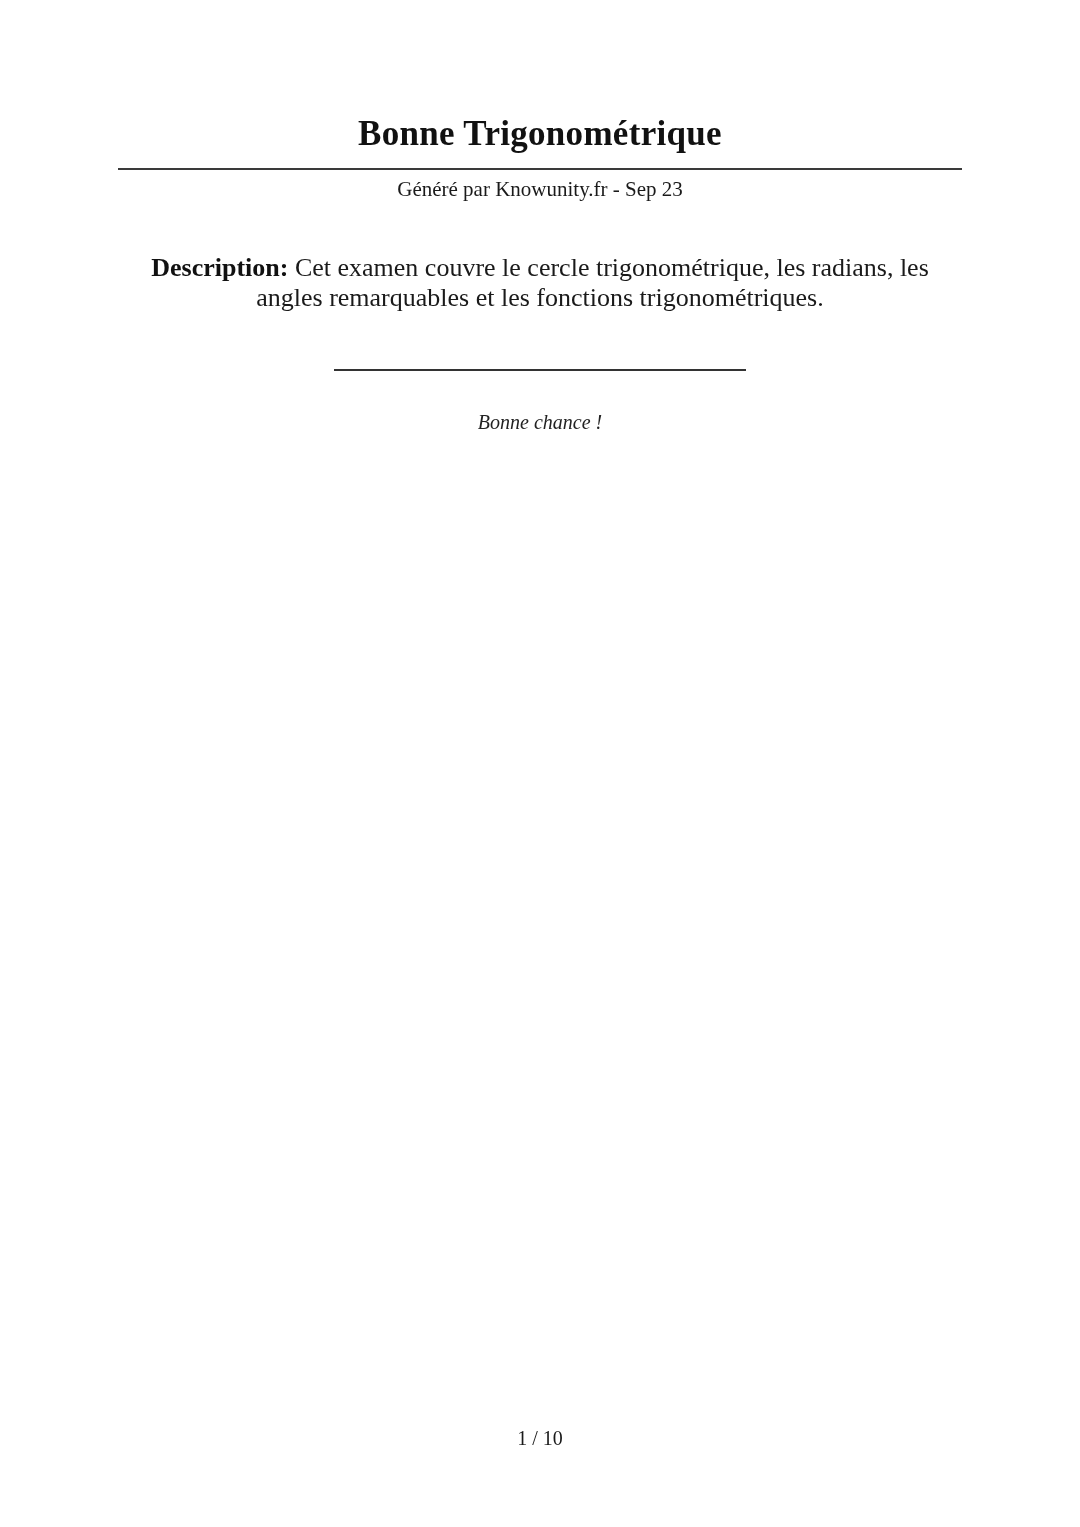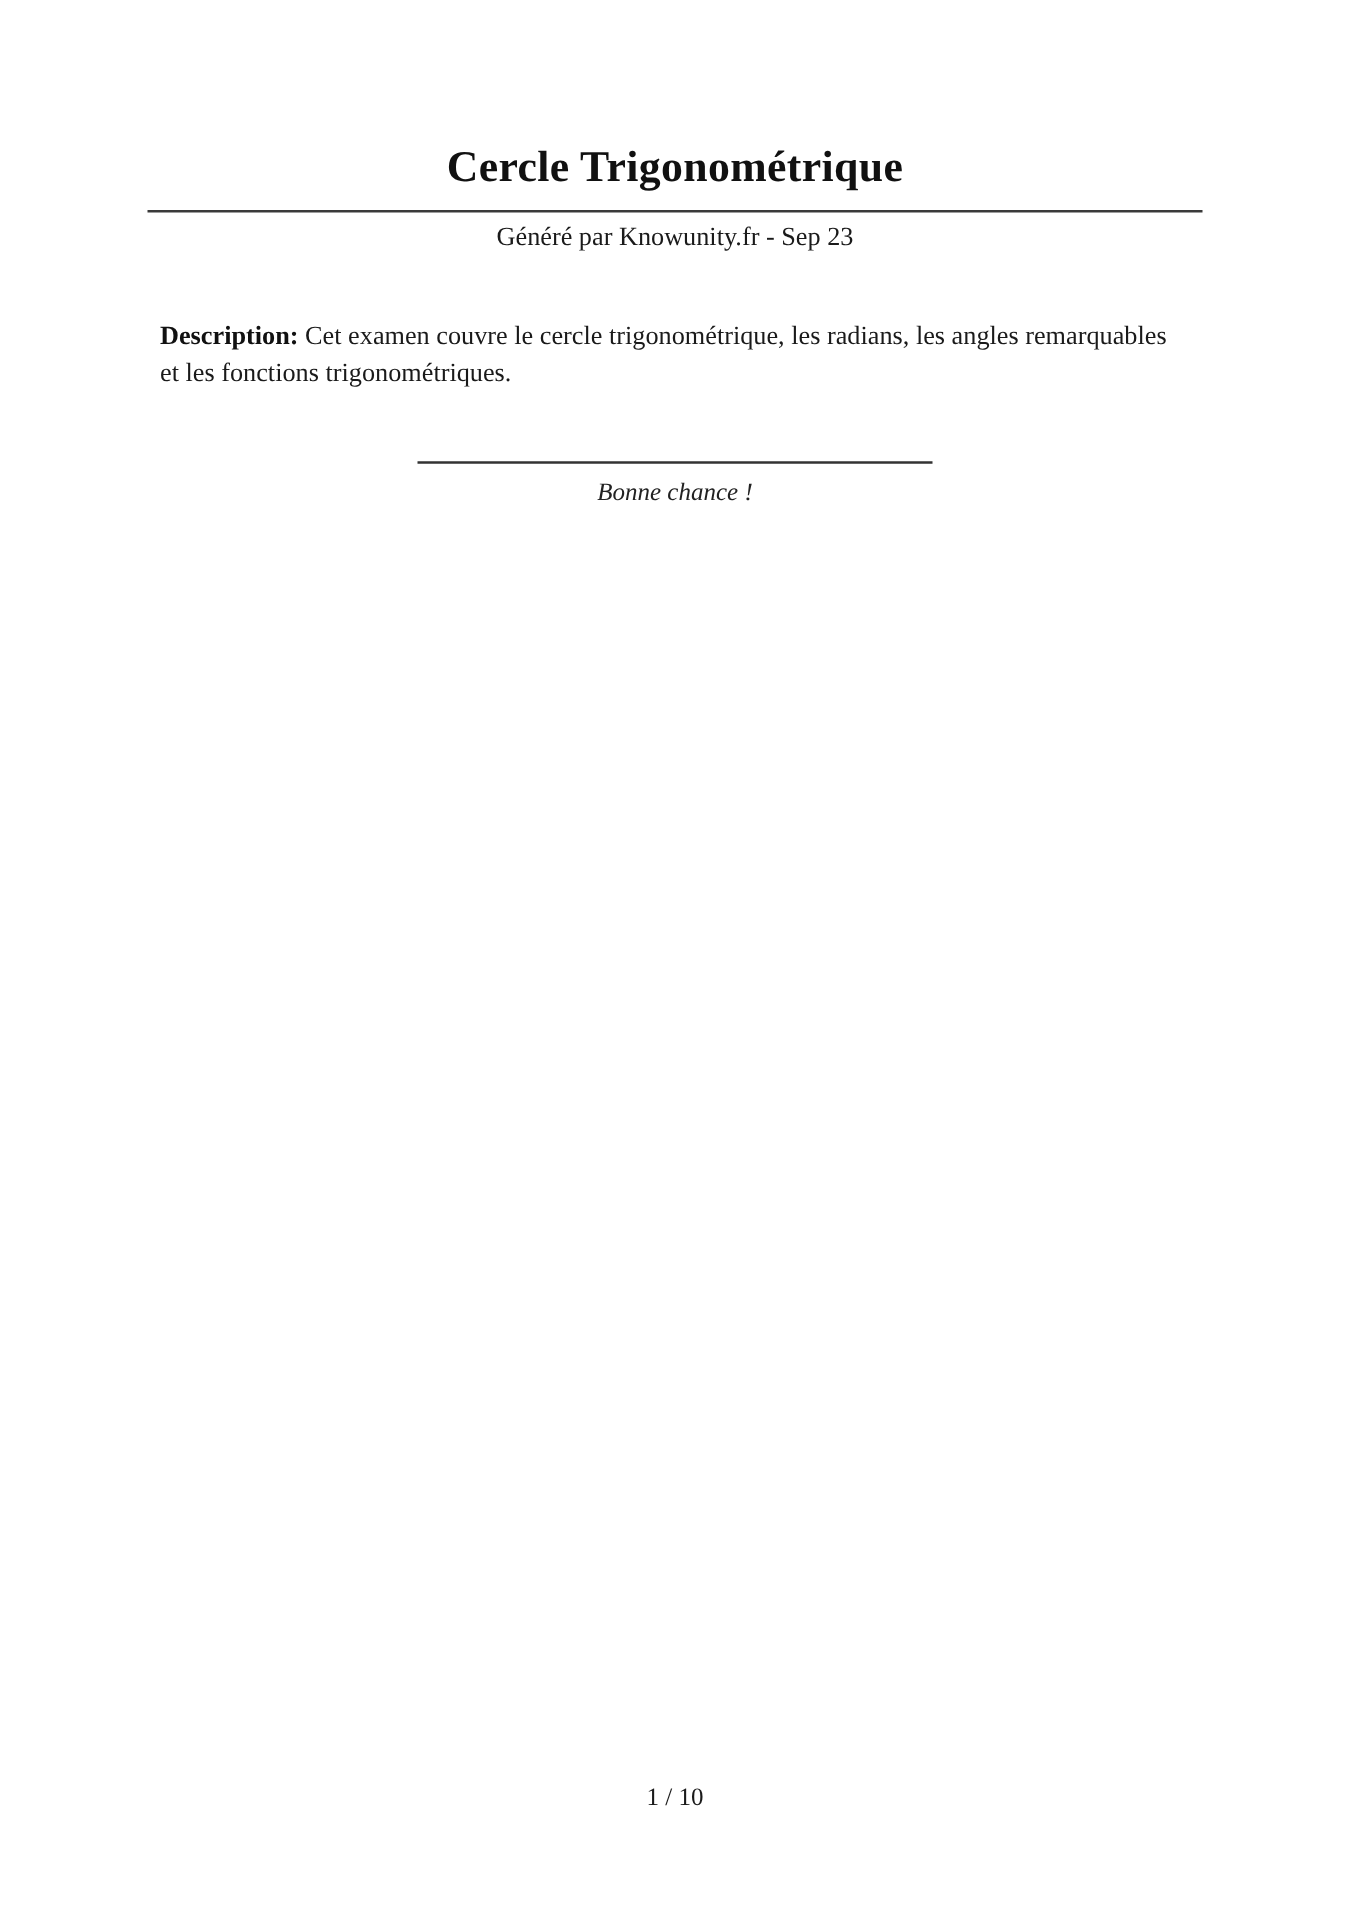--- a/index.html
+++ b/index.html
@@ -37,38 +37,38 @@
     height: 0;
   }
   .generated-line {
     text-align: center;
     font-size: 21px;
     line-height: 22px;
     color: #1a1a1a;
   }
   .description {
     margin: 53px 10px 12px 10px;
-    font-size: 21px;
+    font-size: 26px;
     line-height: 30px;
-    text-align: left;
+    text-align: center;
     color: #1a1a1a;
   }
   .description b {
     font-weight: bold;
     color: #111111;
   }
   .center-divider {
     width: 412px;
     margin: 56px auto 0 auto;
     border: none;
     border-top: 2px solid #333333;
     height: 0;
   }
   .good-luck {
-    margin-top: 12px;
+    margin-top: 40px;
     text-align: center;
     font-style: italic;
     font-size: 20px;
     line-height: 22px;
     color: #222222;
   }
   .page-footer {
     position: absolute;
     bottom: 77px;
     left: 0;
@@ -77,21 +77,21 @@
     font-size: 20px;
     color: #1a1a1a;
   }
 </style>
 </head>
 <body>
 
 <div class="page">
   <div class="content">
 
-    <h1 class="doc-title">Cercle Trigonométrique</h1>
+    <h1 class="doc-title">Bonne Trigonométrique</h1>
 
     <hr class="title-rule">
 
     <div class="generated-line">Généré par Knowunity.fr - Sep 23</div>
 
     <p class="description"><b>Description:</b><span> Cet examen couvre le cercle trigonométrique, les radians, les angles remarquables et les fonctions trigonométriques.</span></p>
 
     <hr class="center-divider">
 
     <div class="good-luck">Bonne chance !</div>

